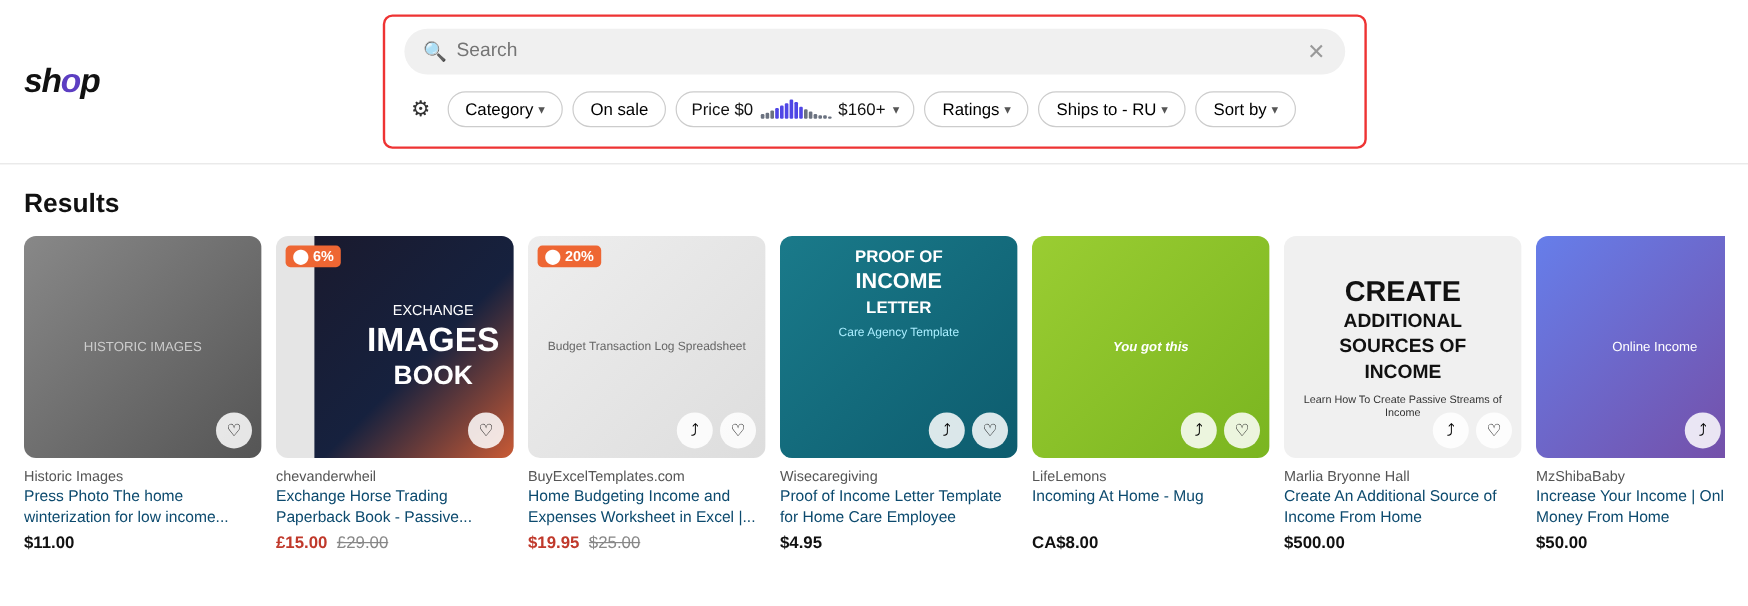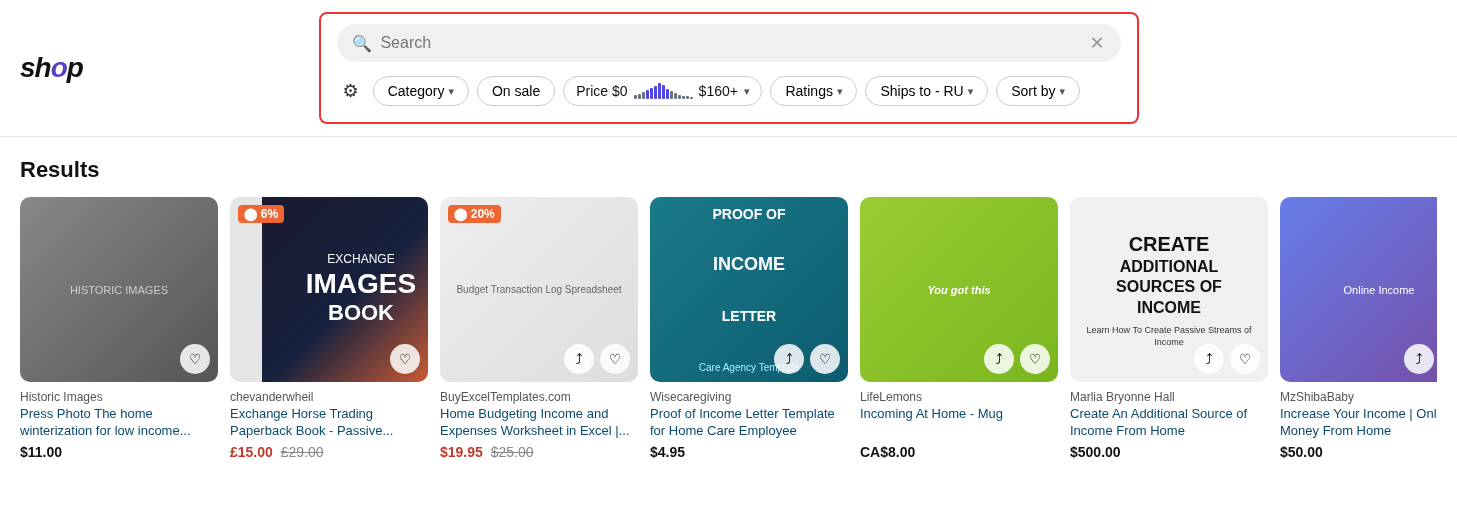--- a/index.html
+++ b/index.html
@@ -47,21 +47,21 @@
     .product-name { font-size: 13px; color: #0c4a6e; line-height: 1.3; margin-bottom: 4px; display: -webkit-box; -webkit-line-clamp: 2; -webkit-box-orient: vertical; overflow: hidden; min-height: 34px; }
     .product-price { font-size: 14px; font-weight: 600; color: #111; }
     .product-price .original-price { text-decoration: line-through; color: #888; font-weight: 400; margin-left: 4px; }
     .product-price .sale-price { color: #c0392b; }
     .product-price .gbp-price { color: #c0392b; }
 
     
     .card-bg-1 { background: linear-gradient(135deg, #888 0%, #555 100%); }
     .card-bg-2 { background: linear-gradient(135deg, #1a1a2e 0%, #16213e 50%, #e63 100%); display: flex; align-items: center; justify-content: center; color: #fff; font-weight: 900; font-size: 18px; text-align: center; }
     .card-bg-3 { background: linear-gradient(135deg, #eee 0%, #ddd 100%); }
-    .card-bg-4 { background: linear-gradient(135deg, #1a7a8a 0%, #0d5c6e 100%); display: flex; flex-direction: column; align-items: center; justify-content: space-between; color: #fff; font-weight: 900; text-align: center; }
+    .card-bg-4 { background: linear-gradient(135deg, #1a7a8a 0%, #0d5c6e 100%); display: flex; flex-direction: column; align-items: center; justify-content: flex-start; color: #fff; font-weight: 900; text-align: center; }
     .card-bg-5 { background: linear-gradient(135deg, #9acd32 0%, #7ab520 100%); }
     .card-bg-6 { background: #f5f5f5; display: flex; flex-direction: column; align-items: center; justify-content: center; color: #111; font-weight: 900; text-align: center; font-size: 15px; }
     .card-bg-7 { background: linear-gradient(135deg, #667eea 0%, #764ba2 100%); }
   </style>
 </head>
 <body>
 
 <div class="header">
   <div class="logo">
     <span>sh</span><span style="color:#5c3ec2;">o</span><span>p</span>
@@ -207,21 +207,21 @@
         <button class="share-btn">⤴</button>
       </div>
       <div class="product-seller">LifeLemons</div>
       <div class="product-name">Incoming At Home - Mug</div>
       <div class="product-price">CA$8.00</div>
     </div>
 
     <div class="product-card">
       <div class="product-image-wrap">
         <div class="card-bg-6" style="width:100%;height:100%;flex-direction:column;line-height:1.3;padding:10px;background:#f0f0f0;">
-          <span style="font-size:20px;font-weight:900;color:#111;">CREATE</span>
+          <span style="font-size:24px;font-weight:900;color:#111;">CREATE</span>
           <span style="font-size:16px;font-weight:900;color:#111;">ADDITIONAL</span>
           <span style="font-size:16px;font-weight:900;color:#111;">SOURCES OF</span>
           <span style="font-size:16px;font-weight:900;color:#111;">INCOME</span>
           <span style="font-size:9px;color:#333;margin-top:6px;font-weight:400;">Learn How To Create Passive Streams of Income</span>
         </div>
         <button class="wishlist-btn">♡</button>
         <button class="share-btn">⤴</button>
       </div>
       <div class="product-seller">Marlia Bryonne Hall</div>
       <div class="product-name">Create An Additional Source of Income From Home</div>

